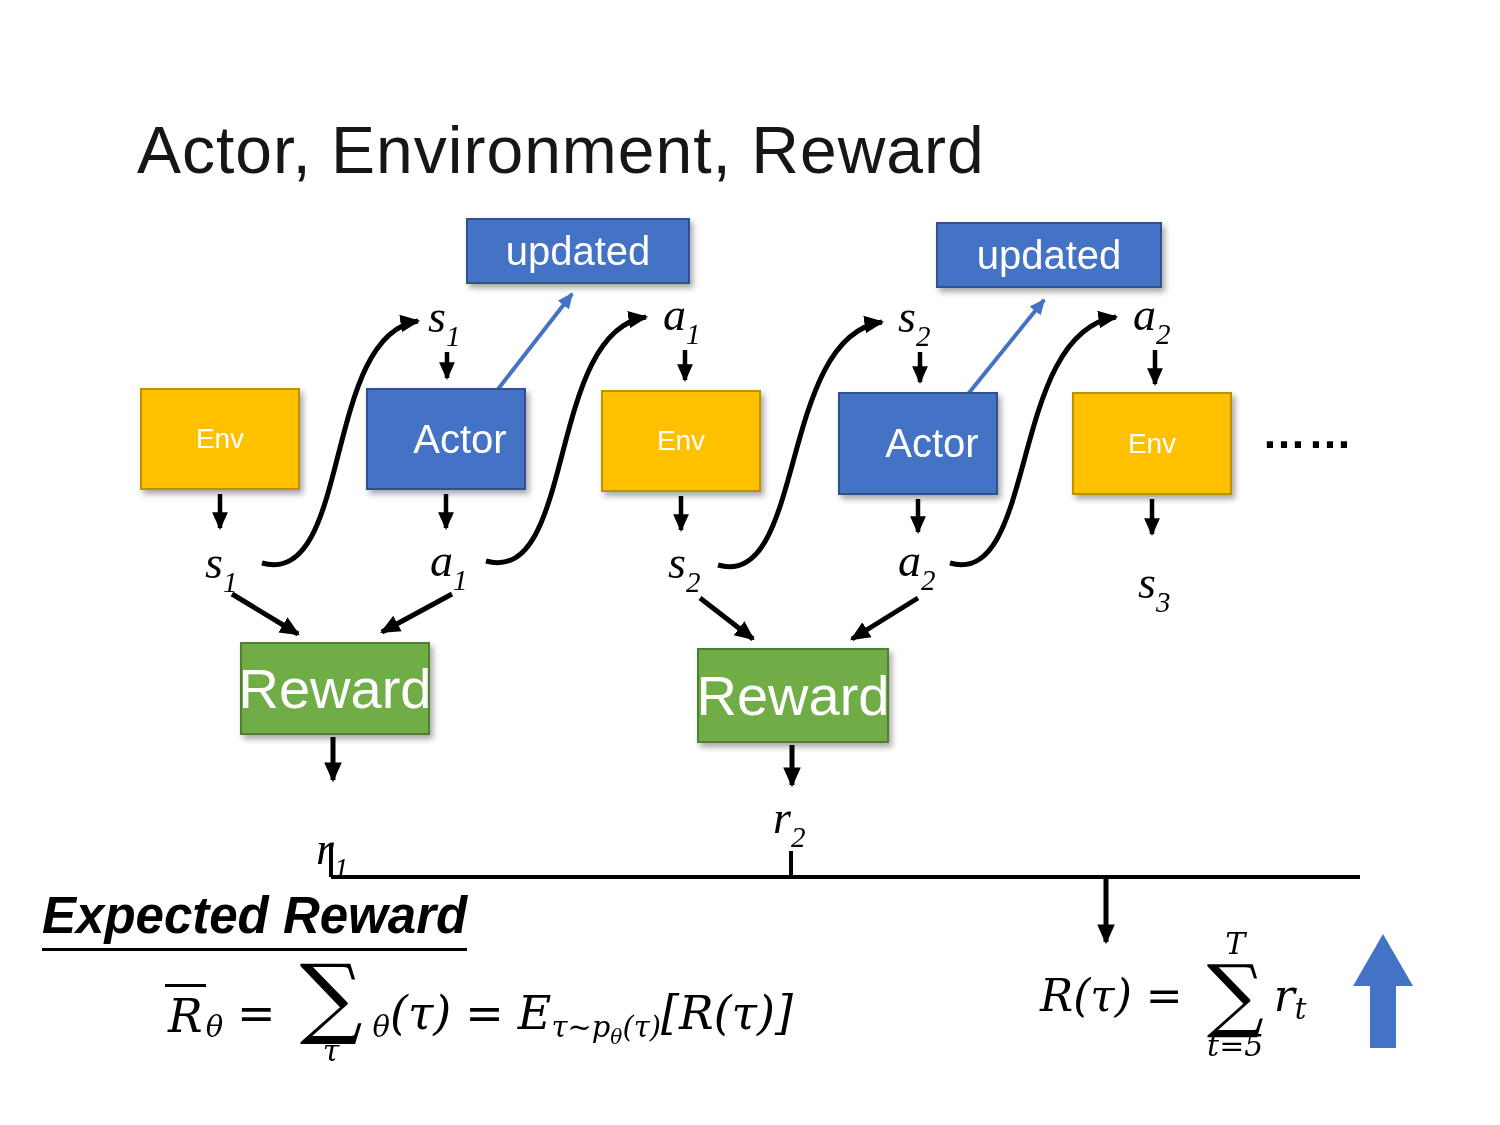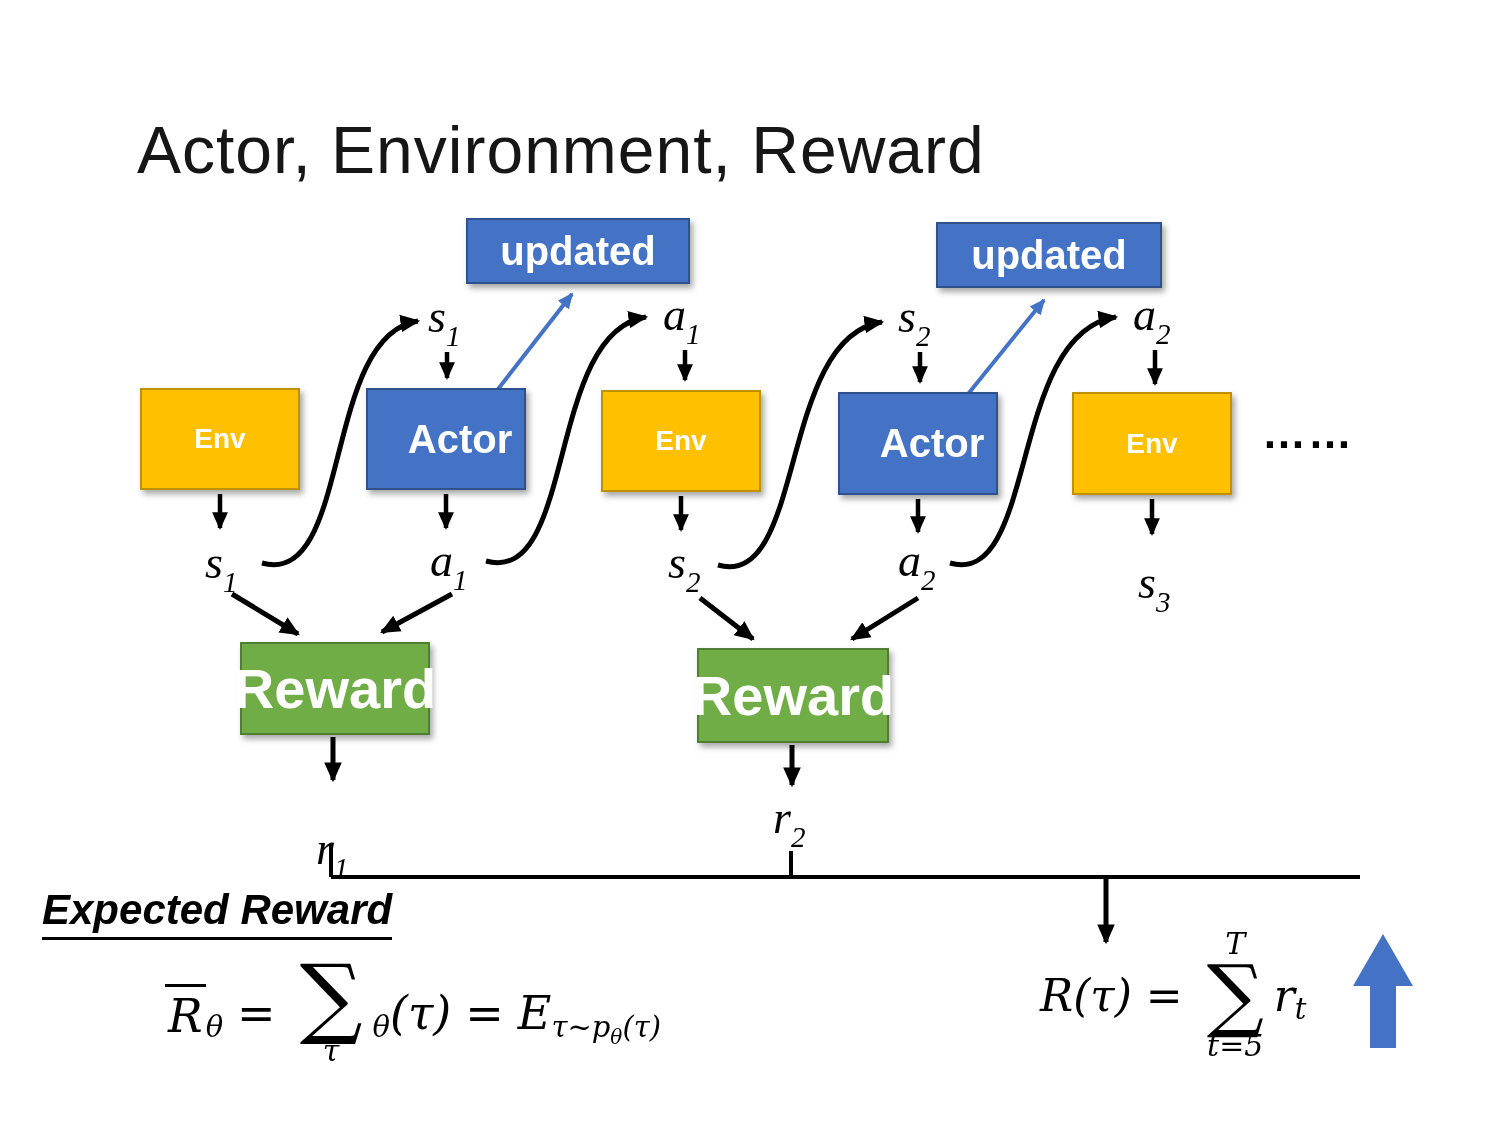--- a/index.html
+++ b/index.html
@@ -25,40 +25,40 @@
   .f-black{fill:var(--ink,#000);stroke:none;}
   .f-blue{fill:var(--accent,#4472C4);stroke:none;}
 
   .title{
     position:absolute;left:118px;top:112px;font-size:66px;letter-spacing:1px;
     color:#161616;font-family:"Liberation Sans",sans-serif;white-space:nowrap;margin-left:19px;
   }
   .box{
     position:absolute;display:flex;align-items:center;justify-content:center;
     color:var(--box_text,#fff);font-family:"Liberation Sans",sans-serif;
-    box-shadow:3px 4px 6px rgba(0,0,0,0.35);box-sizing:border-box;white-space:nowrap;font-weight:bold;
+    box-shadow:3px 4px 6px rgba(0,0,0,0.35);box-sizing:border-box;white-space:nowrap;
   }
   .updated{background:var(--actor_fill);border:2px solid var(--actor_border);font-size:40px;}
   .env{background:var(--env_fill);border:2px solid var(--env_border);font-size:28px;}
   .actor{background:var(--actor_fill);border:2px solid var(--actor_border);font-size:40px;padding-left:28px;}
   .reward{background:var(--reward_fill);border:2px solid var(--reward_border);font-size:56px;}
 
   .ellipsis{
     position:absolute;left:1262px;top:408px;font-size:44px;font-weight:900;letter-spacing:2px;
   }
 
   .mlabel{
     position:absolute;font-family:Liberation Serif, serif;font-style:italic;font-size:46px;
     white-space:nowrap;line-height:1.1;
   }
   .sb{position:relative;top:14px;font-size:29px;}
   .ssb{position:relative;top:7px;font-size:20px;}
 
   .heading{
-    position:absolute;left:42px;top:886px;font-size:42px;font-weight:bold;font-style:italic;
+    position:absolute;left:42px;top:886px;font-size:51px;font-weight:bold;font-style:italic;
     border-bottom:3.5px solid var(--ink,#000);padding-bottom:3px;white-space:nowrap;
   }
 
   .formula{
     position:absolute;display:flex;align-items:center;white-space:nowrap;
     font-family:"DejaVu Serif",serif;font-size:46px;
   }
   .f1{left:165px;top:938px;height:150px;}
   .f2{left:1040px;top:900px;height:190px;font-size:44px;}
   .mi{font-style:italic;}
@@ -158,20 +158,21 @@
     <span class="mo">=</span>
     <span class="sumstack">
       <span class="bigsum">∑</span>
       <span class="limit bot">τ</span>
     </span>
       <span class="sb mi">θ</span>
       <span class="mi">(τ)</span>
     <span class="mo">=</span>
     <span class="mi">E</span>
     <span class="sb mi"><span>τ~p</span><span class="ssb">θ</span><span>(τ)</span></span>
+    <span class="mi">[R(τ)]</span>
   </div>
 
   <div class="formula f2">
     <span class="mi">R(τ)</span>
     <span class="mo">=</span>
     <span class="sumstack">
       <span class="limit top">T</span>
       <span class="bigsum">∑</span>
       <span class="limit bot">t=5</span>
     </span>

